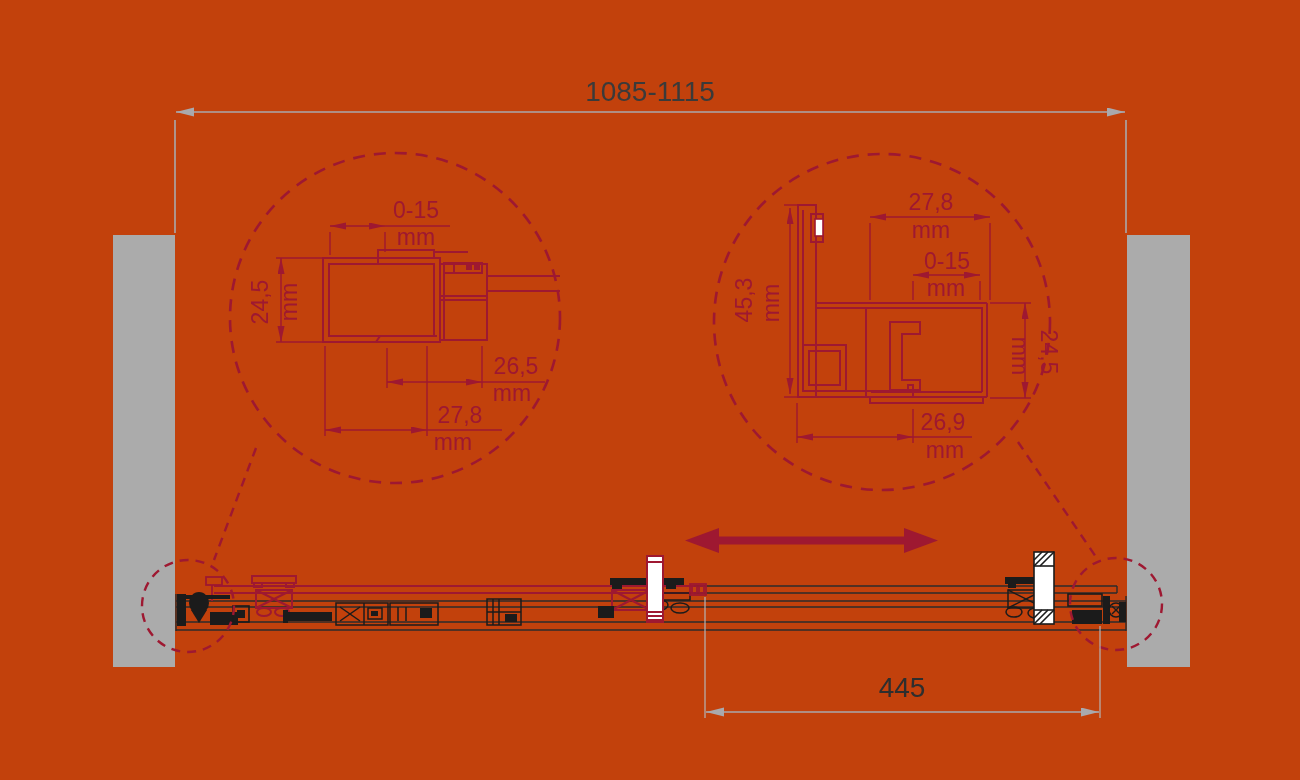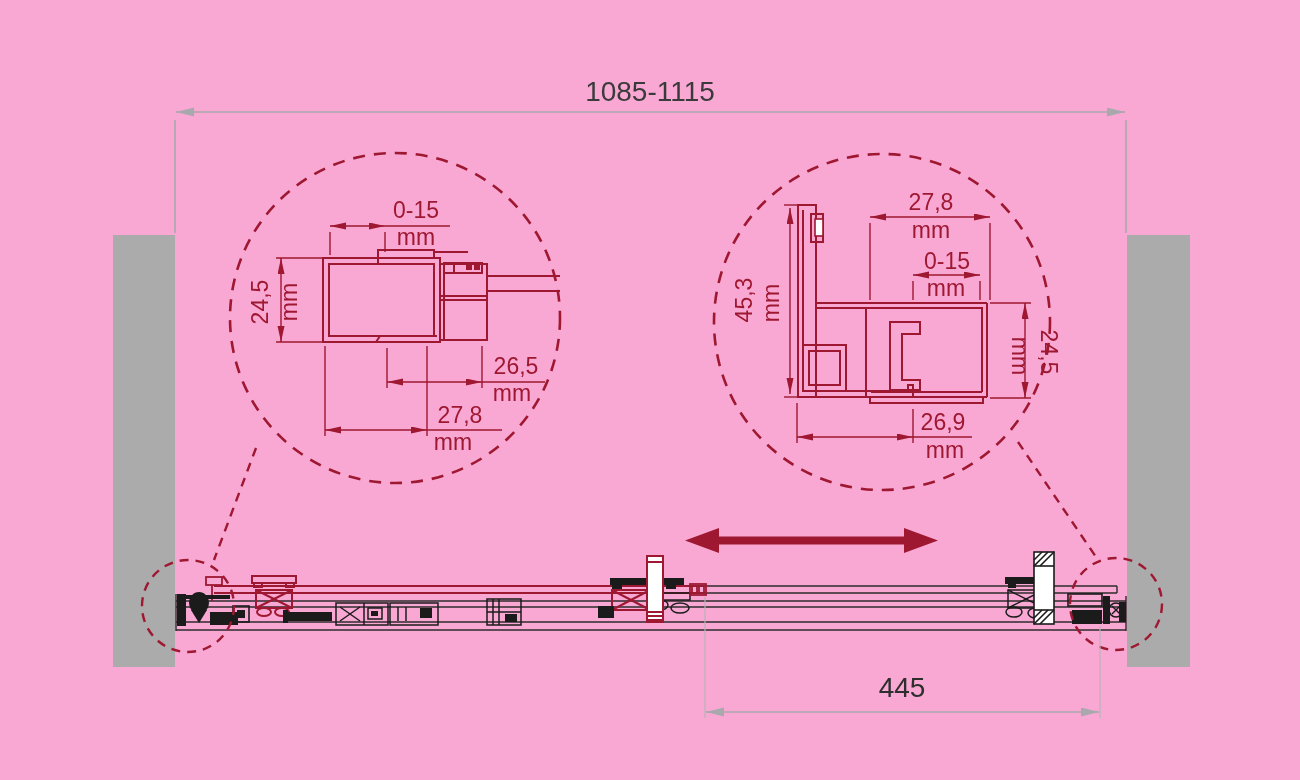--- a/index.html
+++ b/index.html
@@ -1,16 +1,16 @@
 <!DOCTYPE html>
 <html><head>
 <meta charset="utf-8">
 <style>
   html,body{margin:0;padding:0;background:#ffffff;}
-  .stage{position:relative;width:1300px;height:780px;background:#f9a8d4;overflow:hidden;}
+  .stage{position:relative;width:1300px;height:780px;background:#c2410c;overflow:hidden;}
   svg{display:block;}
   text{font-family:"Liberation Sans","DejaVu Sans",sans-serif;}
   .dim-main{font-size:28px;fill:#3a3a3a;}
   .dim-travel{font-size:28px;fill:#2e2e2e;}
   .red-label{font-size:23px;fill:#9e1831;}
 </style>
 </head>
 <body>
 
 <div class="stage">

